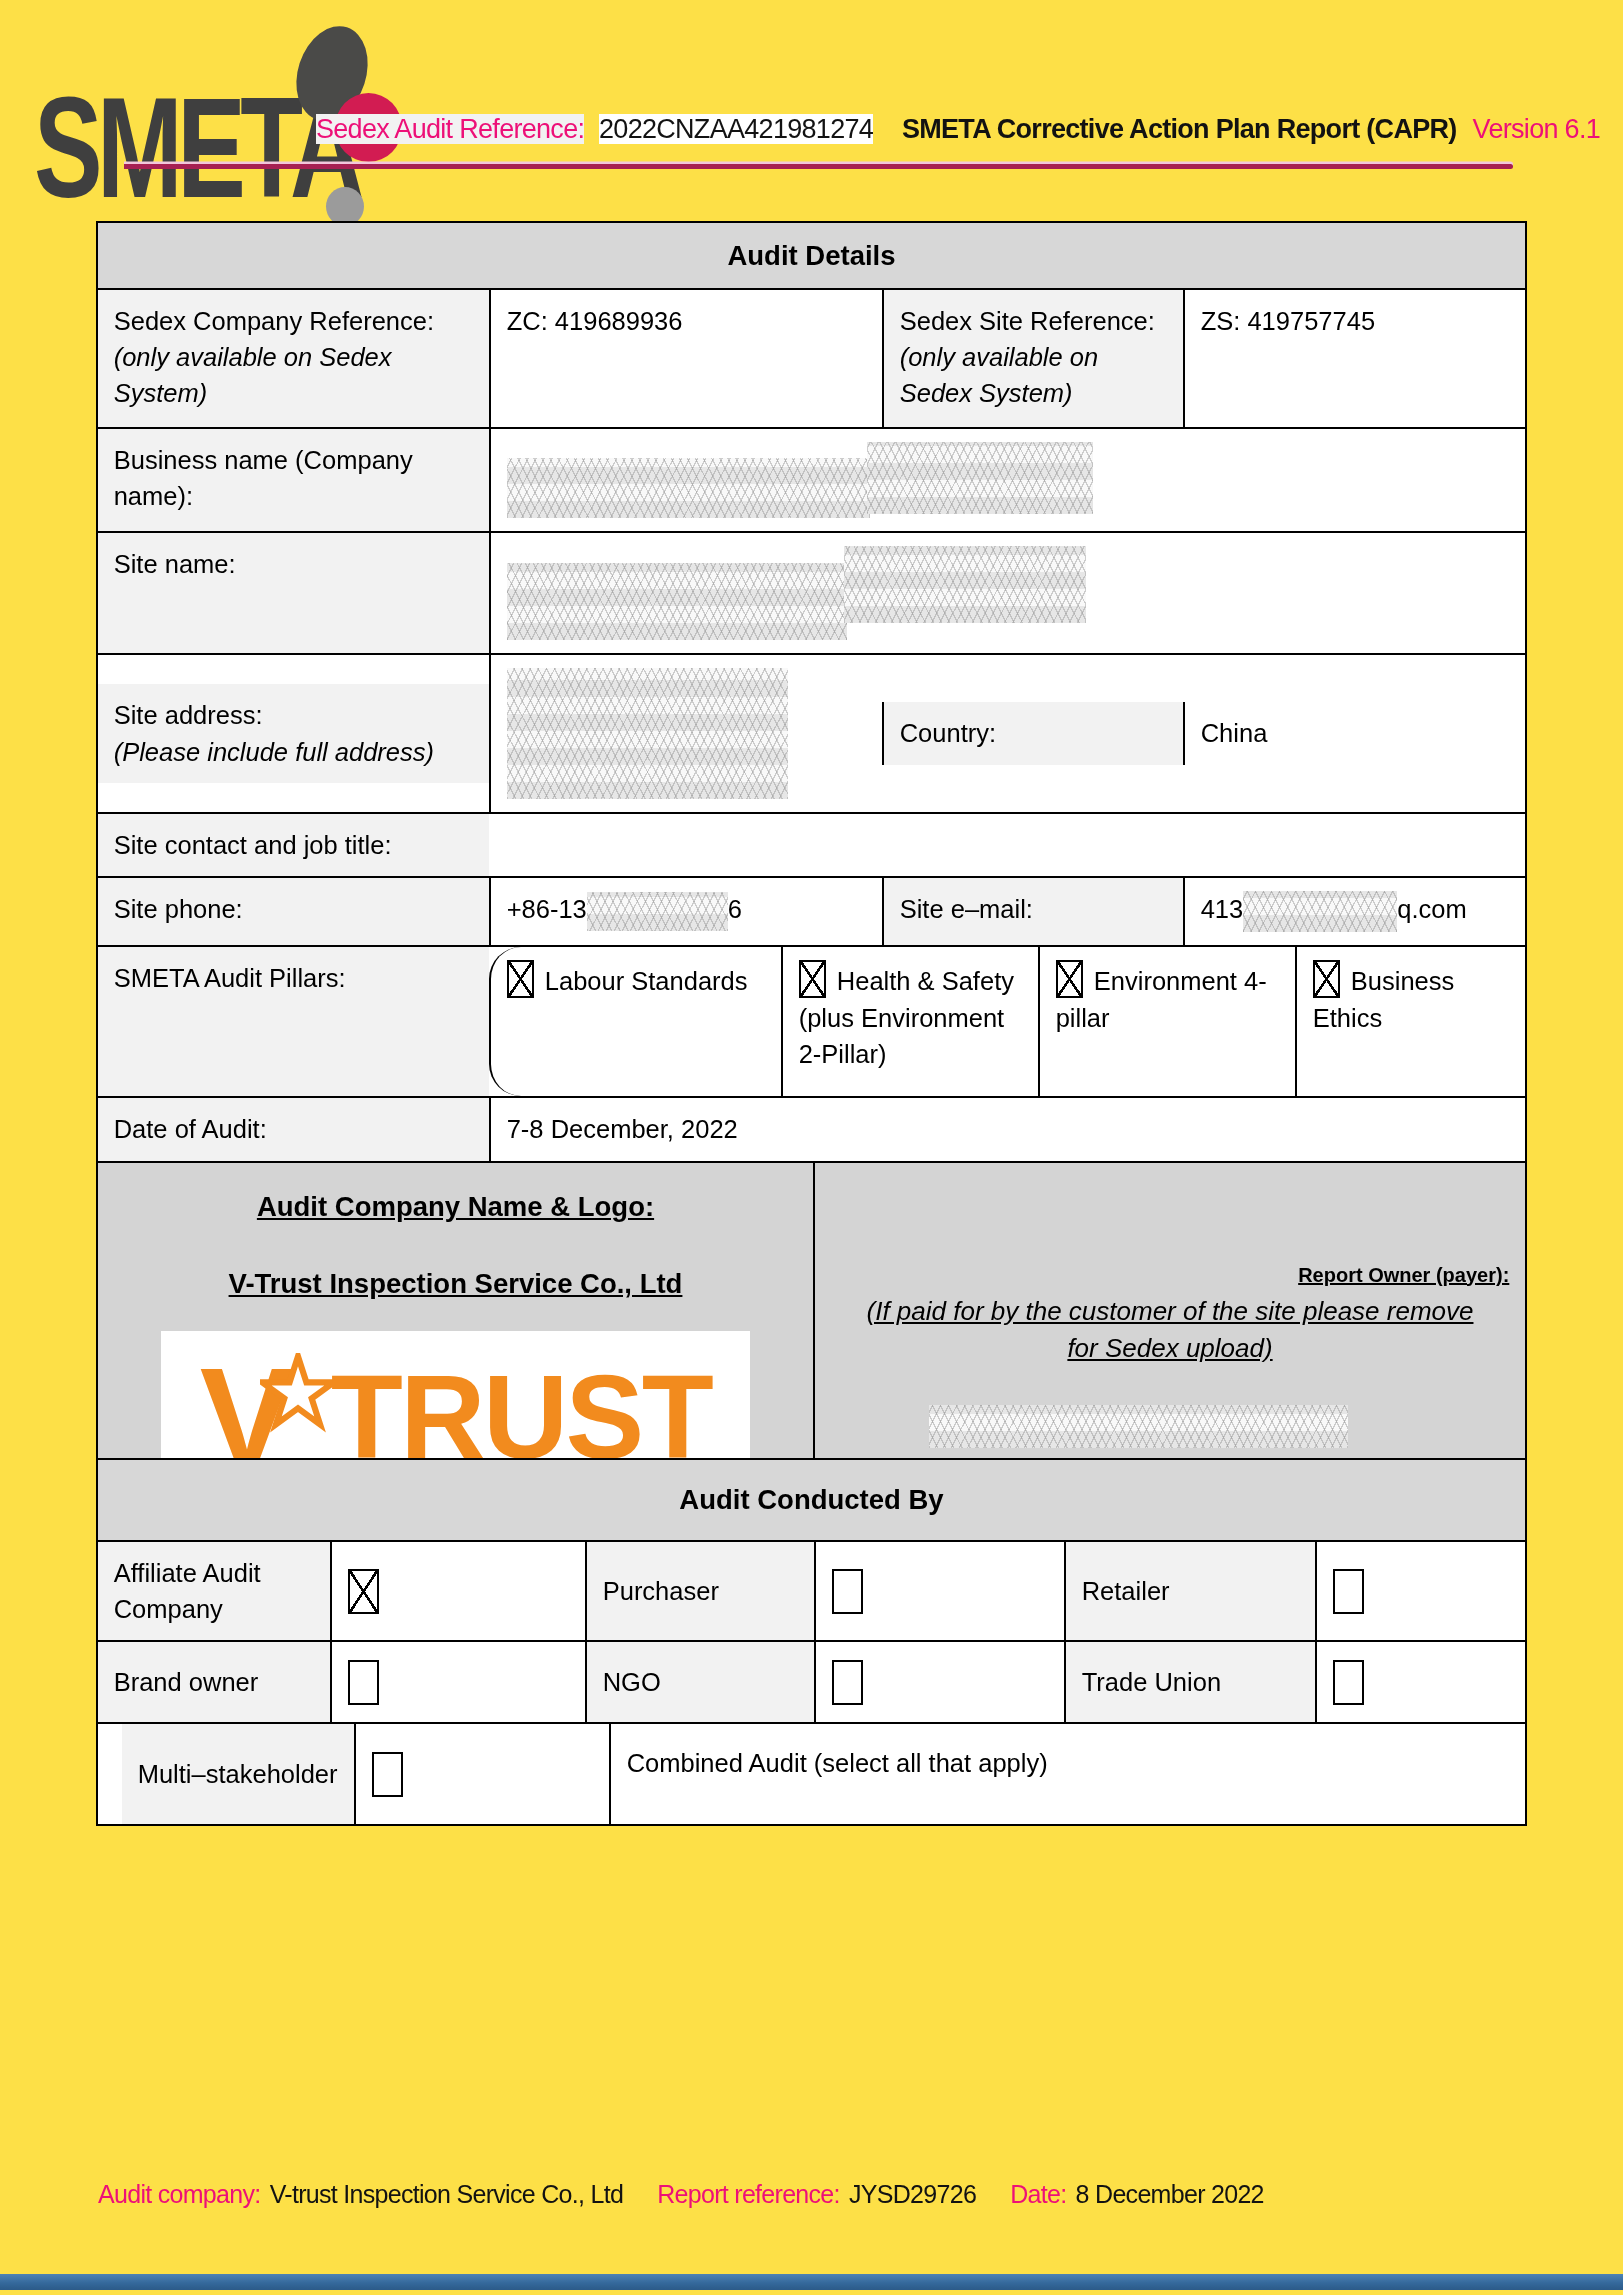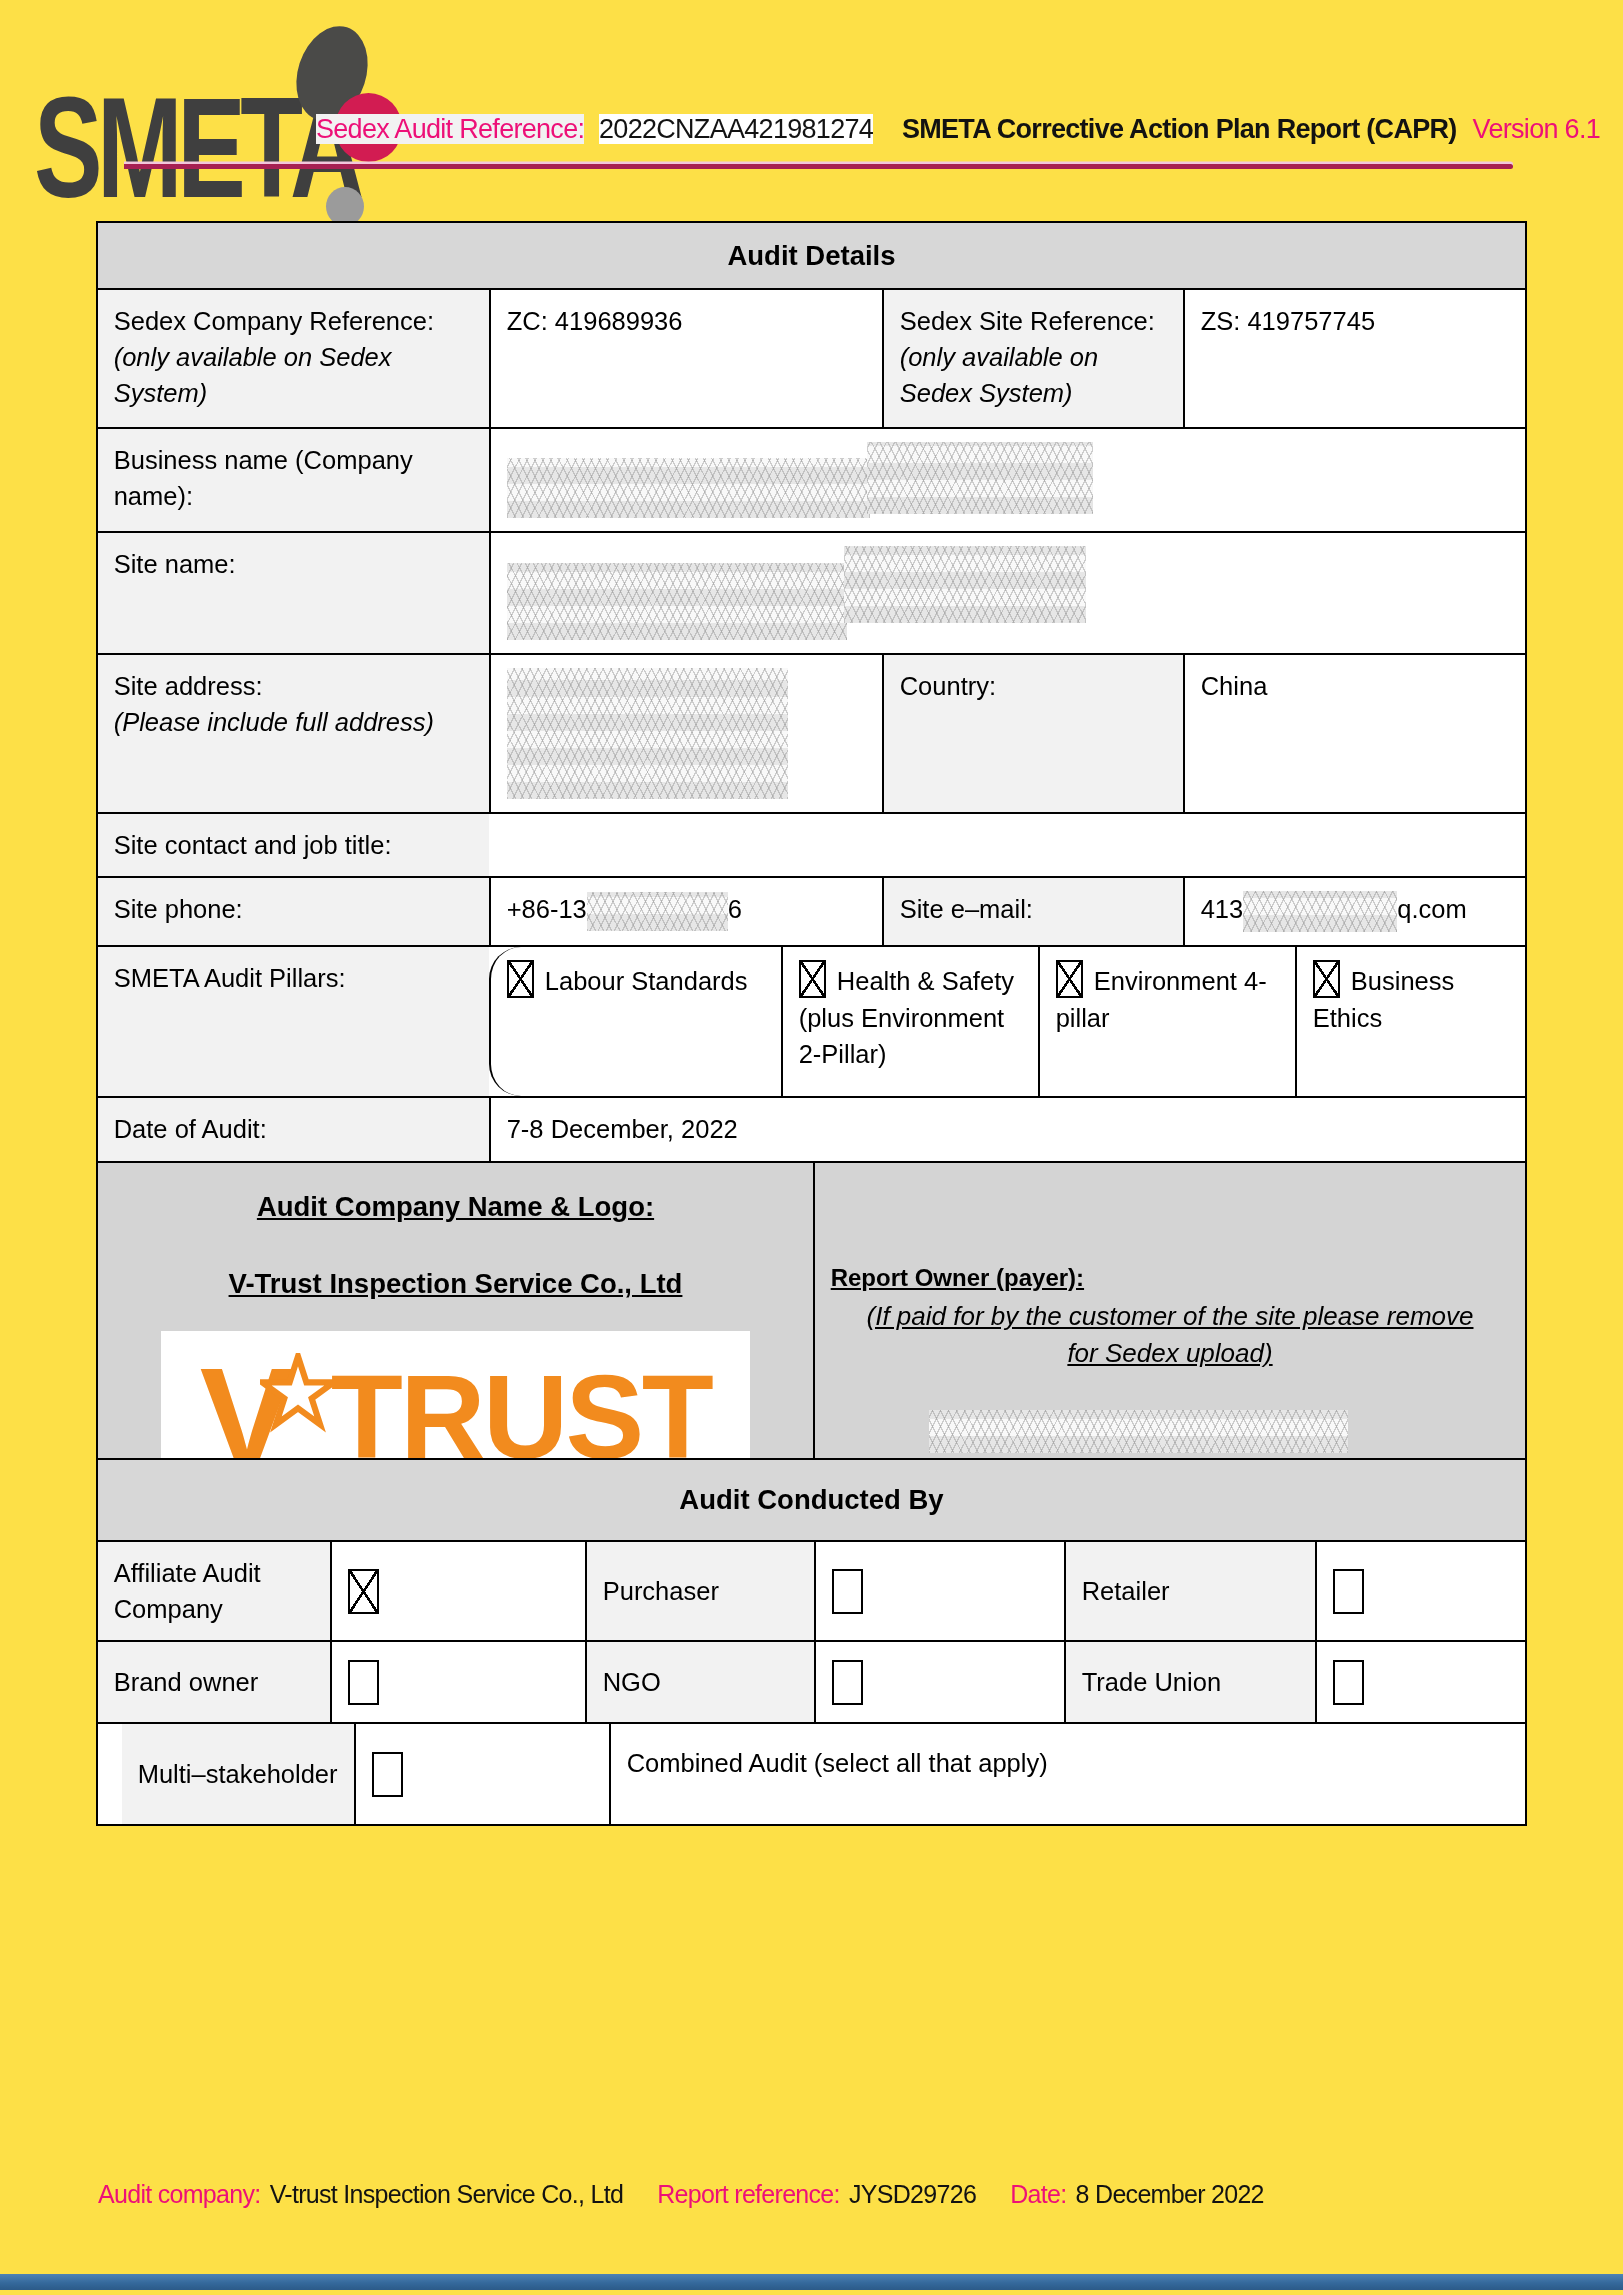--- a/index.html
+++ b/index.html
@@ -42,21 +42,21 @@
          align-items:center;justify-content:center;text-align:center;}
   .note{display:block;font-style:italic;}
   .lbl{display:block;}
 
   .w598{width:391px;} .w600{width:393px;} .w460{width:301px;}
   .w416{width:292px;border-radius:32px;} .w393{width:257px;}
   .w1093{width:715px;}
   .w355{width:232px;} .w389{width:255px;} .w350{width:229px;} .w382{width:250px;} .w383{width:251px;}
 
   .h-head{min-height:51px;} .h-r1{min-height:139px;} .h-r2{min-height:71px;}
-  .h-r3{min-height:85px;} .h-r4{min-height:149px;} .h-r5{min-height:50px;}
+  .h-r3{min-height:85px;} .h-r4{min-height:149px;align-items:center;} .h-r5{min-height:50px;}
   .h-r6{min-height:50px;} .h-r7{min-height:151px;} .h-r8{min-height:48px;}
   .h-logo{min-height:393px;}
   .h2-head{min-height:80px;} .h2-r1{min-height:69px;} .h2-r2{min-height:82px;} .h2-r3{min-height:102px;padding-left:24px;}
 
   
   .cb{display:inline-block;vertical-align:-7.9px;width:23.6px;height:34px;border:2.6px solid #000;
       background:#fff;margin-right:10.5px;}
   .cb.big{width:27.5px;height:41px;vertical-align:middle;margin-right:0;}
   .cb.checked{background-image:
       linear-gradient(to top right,transparent calc(50% - 1.3px),#000 calc(50% - 1.3px) calc(50% + 1.3px),transparent calc(50% + 1.3px)),
@@ -78,21 +78,21 @@
   .logo-name{font-weight:bold;font-size:27.5px;margin-top:38px;}
   .vtrust-box{width:589px;height:216px;background:#fff;margin-top:27.5px;display:flex;
       flex-direction:column;align-items:center;justify-content:center;}
   .vt-row{display:flex;align-items:center;line-height:1;}
   .vt-v{font-size:141px;font-weight:bold;color:var(--logo-orange,#f28b1e);letter-spacing:-3.9px;}
   .vt-star{margin-left:-30px;margin-right:-5.2px;margin-top:-46px;}
   .vt-trust{font-size:118px;font-weight:bold;color:var(--logo-orange,#f28b1e);letter-spacing:-2.6px;}
   .vt-sub{font-size:33px;font-weight:bold;color:var(--logo-gray,#9a9a9a);letter-spacing:5.9px;margin-top:-3.9px;white-space:nowrap;}
 
   .ownercell{display:flex;flex-direction:column;padding-top:98px;}
-  .owner-title{font-weight:bold;font-size:24px;text-align:left;}
+  .owner-title{font-weight:bold;font-size:20px;text-align:right;}
   .owner-note{font-style:italic;font-size:26px;text-align:center;width:609px;margin:3.9px auto 0;}
   .owner-redact{width:419px;height:43px;margin:38px auto 0 98px;}
 
   .combined{background:#fff;align-items:flex-start;padding-top:21px;}
 
   
   .docfooter{position:absolute;left:98px;top:2180px;font-size:25px;letter-spacing:-0.7px;white-space:nowrap;}
   .docfooter .flab{color:var(--brand-pink,#ed1078);margin-right:9.2px;}
   .docfooter .fval{color:#121212;margin-right:34px;}
   .footer-bar{position:absolute;left:0;top:2274px;width:1623px;height:15.7px;

